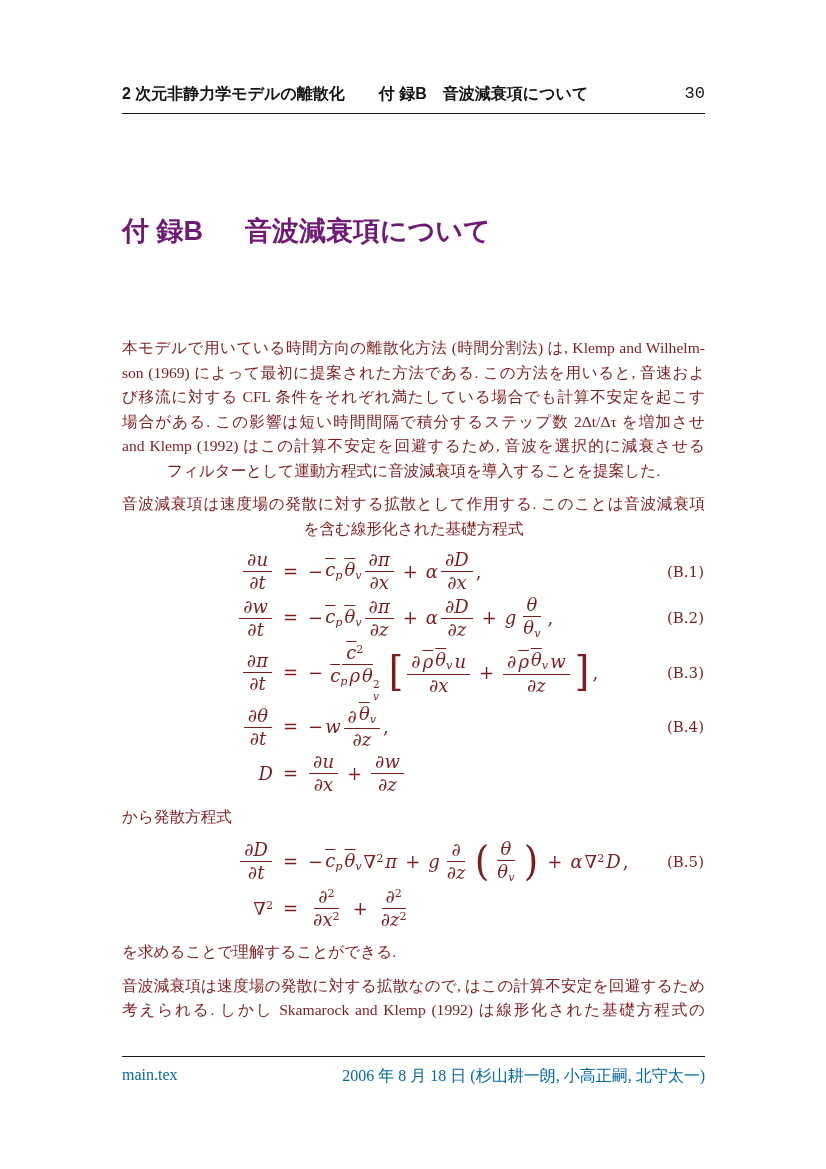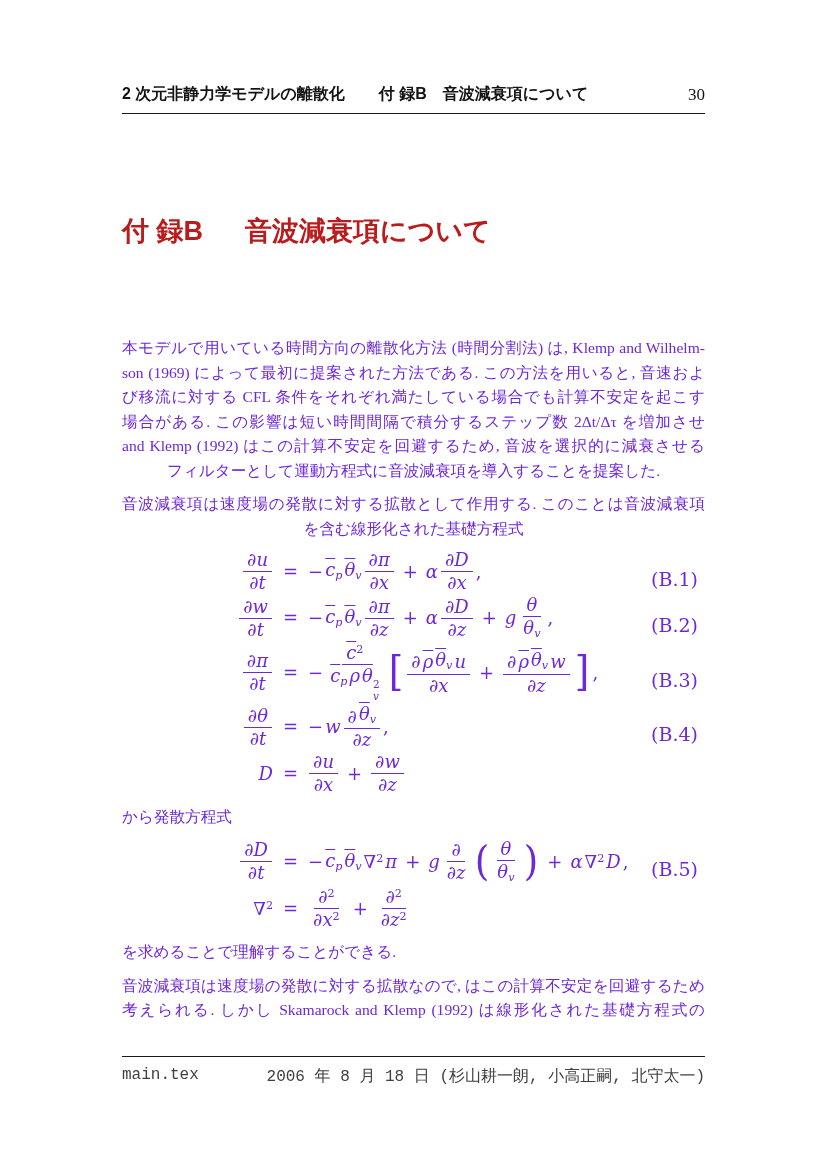--- a/index.html
+++ b/index.html
@@ -1,58 +1,58 @@
 <!DOCTYPE html>
 <html><head>
 <meta charset="utf-8">
 <style>
   html,body{margin:0;padding:0;background:#ffffff;}
   .page{position:relative;width:826px;height:1169px;background:#ffffff;color:#141414;overflow:hidden;}
 
   
-  .running-header{position:absolute;top:84px;left:122px;width:583px;display:flex;align-items:center;border-bottom:1.5px solid #1a1a1a;padding-bottom:8px;font-family:"Liberation Sans","DejaVu Sans",sans-serif;font-weight:bold;font-size:16px;}
+  .running-header{position:absolute;top:84px;left:122px;width:583px;display:flex;align-items:flex-start;border-bottom:1.5px solid #1a1a1a;padding-bottom:8px;font-family:"Liberation Sans","DejaVu Sans",sans-serif;font-weight:bold;font-size:16px;}
   .rh-center{margin-left:34px;}
-  .rh-num{margin-left:auto;font-family:Liberation Serif, serif;font-weight:normal;font-size:17px;}
-
-  
-  .title{position:absolute;top:213px;left:122px;margin:0;display:flex;align-items:baseline;font-family:"Liberation Sans","DejaVu Sans",sans-serif;font-weight:bold;font-size:27px;color:#b91c1c;}
+  .rh-num{margin-left:auto;font-family:Liberation Mono, monospace;font-weight:normal;font-size:17px;}
+
+  
+  .title{position:absolute;top:213px;left:122px;margin:0;display:flex;align-items:baseline;font-family:"Liberation Sans","DejaVu Sans",sans-serif;font-weight:bold;font-size:27px;color:#701a75;}
   .tgap{display:inline-block;width:42px;}
 
   
-  .content{position:absolute;top:336px;left:122px;width:583px;font-family:"Liberation Serif","DejaVu Serif",serif;font-size:15.6px;line-height:24.5px;color:#6d28d9;}
+  .content{position:absolute;top:336px;left:122px;width:583px;font-family:"Liberation Serif","DejaVu Serif",serif;font-size:15.6px;line-height:24.5px;color:#7f1d1d;}
   .para{margin:0 0 9px 0;}
   .jline{display:block;text-align:justify;text-align-last:justify;}
   .jlast{display:block;text-align:center;}
   .oneline{margin:0 0 9px 0;}
 
   
   .eq-block{margin:7px 0 10px 0;}
   .eq-row{display:flex;align-items:center;position:relative;margin:2px 0;font-family:"DejaVu Serif","Liberation Serif",serif;font-size:18px;line-height:1.12;}
   .eq-lhs{width:152px;display:flex;justify-content:flex-end;align-items:center;}
   .eq-rel{margin:0 9px;}
   .eq-rhs{display:flex;align-items:center;}
-  .eq-num{position:absolute;right:7px;top:50%;transform:translateY(-50%);font-size:19px;font-style:normal;margin-top:8px;}
+  .eq-num{position:absolute;right:1px;top:50%;transform:translateY(-50%);font-size:15px;font-style:normal;}
 
   .mt{display:inline-block;font-style:italic;margin:0 1px;white-space:nowrap;}
   .mt.rm{font-style:normal;}
   .mt.op{font-style:normal;margin:0 7px;}
   .mt.pun{font-style:normal;margin:0 0 0 1px;}
   .mt.big{font-style:normal;font-size:225%;margin:0 2px;transform:scaleX(.92);}
   .ov{text-decoration:overline;}
   .sup{font-size:62%;vertical-align:0.55em;font-style:normal;}
   .sub{font-size:62%;vertical-align:-0.3em;font-style:italic;}
   .subsup{display:inline-flex;flex-direction:column;align-items:flex-start;font-size:58%;line-height:1.15;vertical-align:-0.55em;}
   .subsup .ssup{font-style:normal;}
   .subsup .ssub{font-style:italic;}
   .frac{display:inline-flex;flex-direction:column;align-items:center;margin:0 2px;vertical-align:middle;}
   .fnum{display:flex;align-items:flex-end;justify-content:center;padding:0 3px 1px 3px;border-bottom:1.3px solid currentColor;}
   .fden{display:flex;align-items:flex-start;justify-content:center;padding:1px 3px 0 3px;}
 
   
-  .footer{position:absolute;top:1056px;left:122px;width:583px;border-top:1.5px solid #1a1a1a;padding-top:9px;display:flex;justify-content:space-between;font-family:Liberation Mono, monospace;font-size:16px;color:#404040;}
+  .footer{position:absolute;top:1056px;left:122px;width:583px;border-top:1.5px solid #1a1a1a;padding-top:9px;display:flex;justify-content:space-between;font-family:Liberation Serif, serif;font-size:16px;color:#0369a1;}
 </style>
 </head>
 <body>
 
 <div class="page">
 
   <div class="running-header">
     <span class="rh-left">2 次元非静力学モデルの離散化</span>
     <span class="rh-center">付 録B　音波減衰項について</span>
     <span class="rh-num">30</span>

